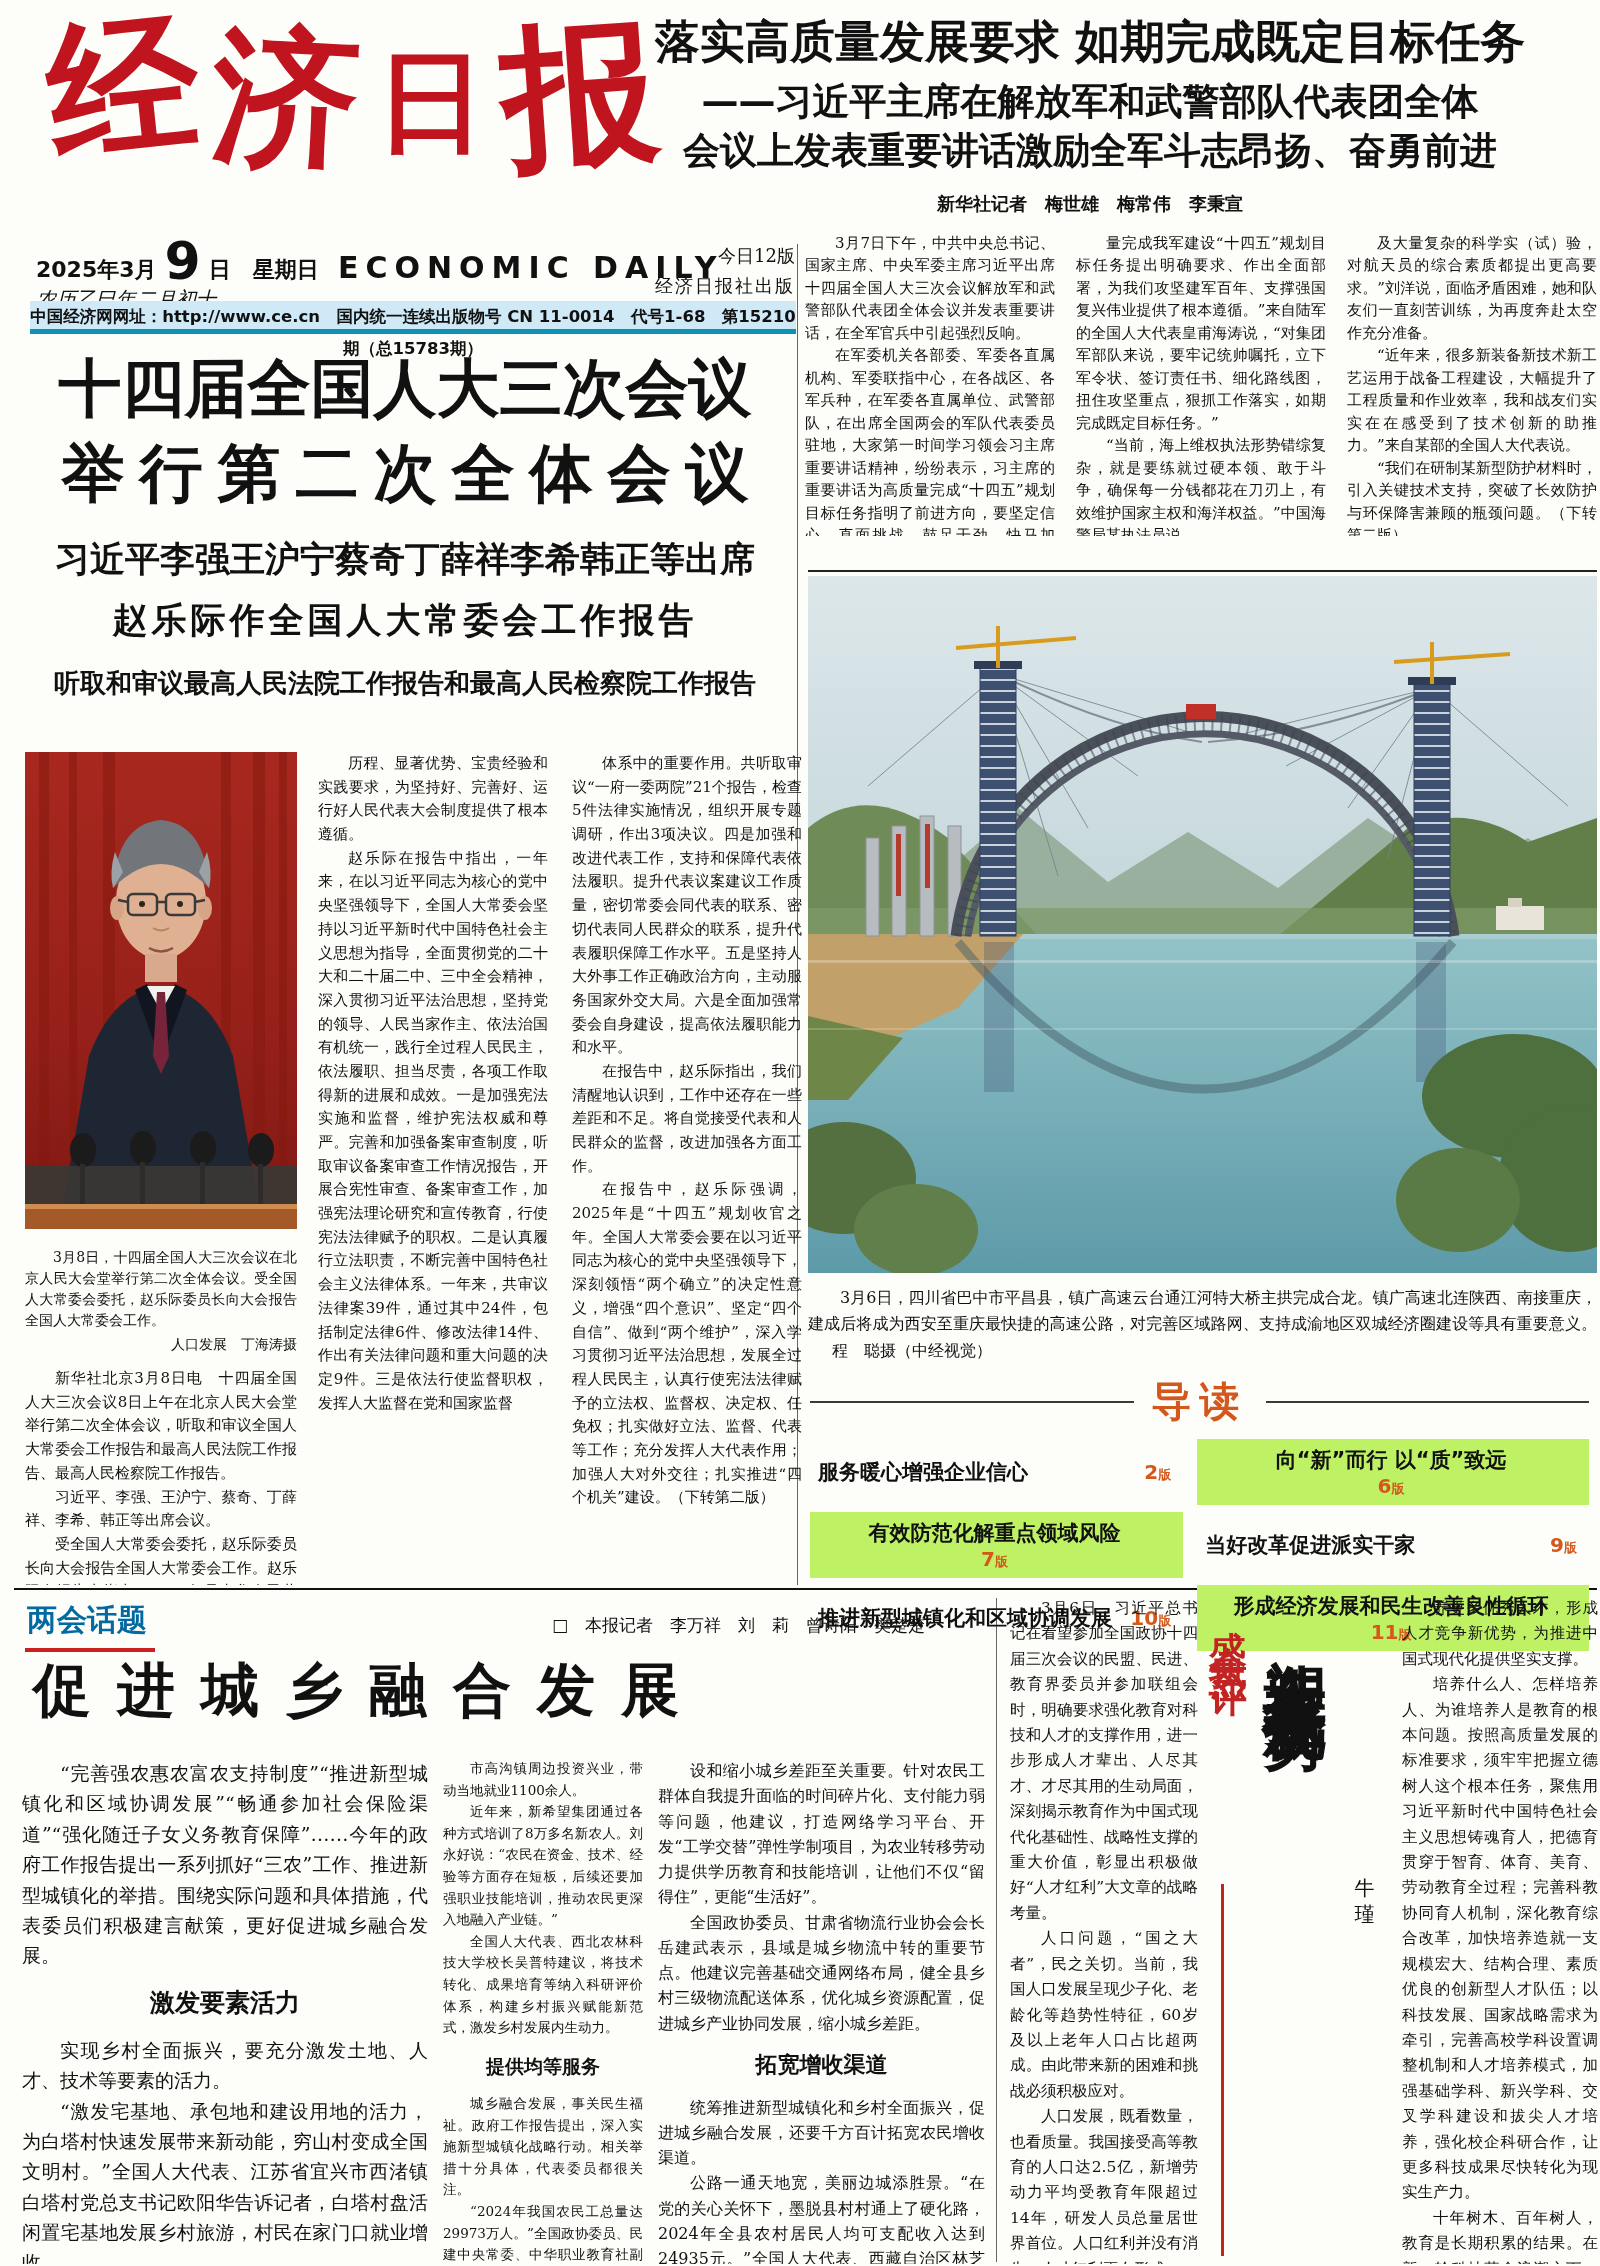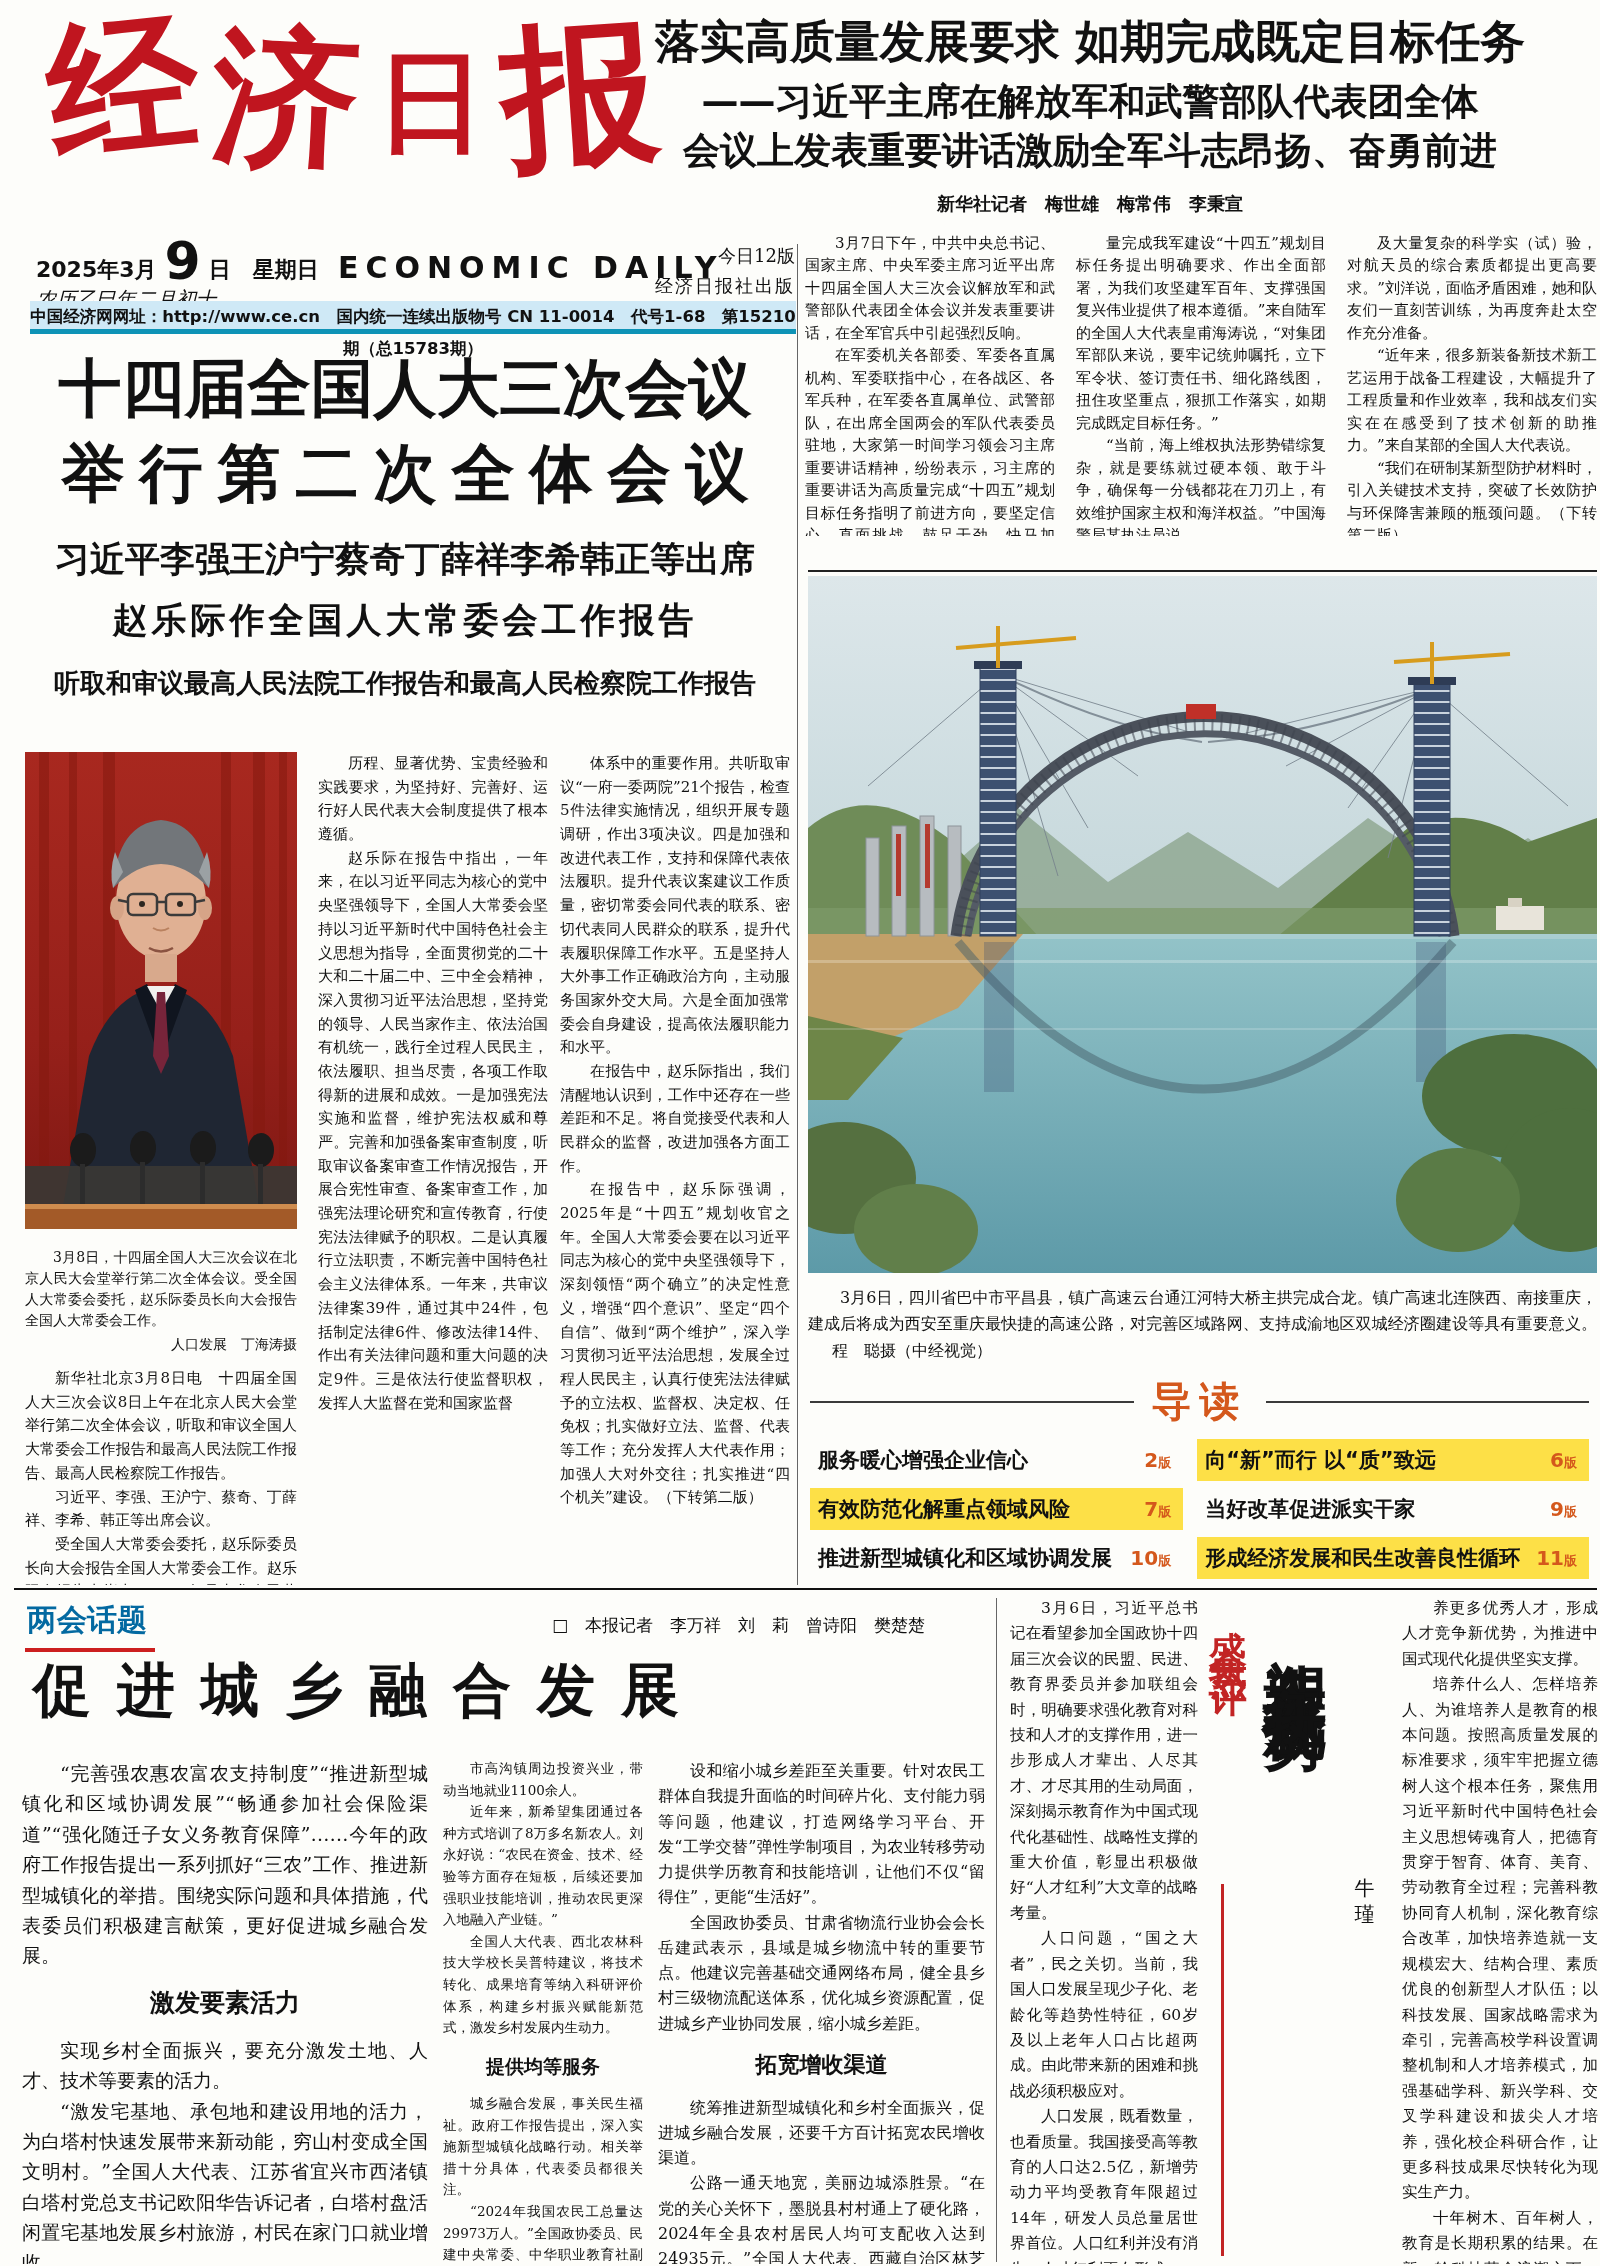--- a/index.html
+++ b/index.html
@@ -48,40 +48,40 @@
   .mh .l1 { font-size:63px; font-weight:900; line-height:1.25; }
   .mh .l2 { font-size:63px; font-weight:900; line-height:1.25; letter-spacing:15px; padding-left:15px; margin-top:6px; }
   .mh .l3 { font-size:35px; font-weight:900; margin-top:22px; }
   .mh .l4 { font-size:35px; font-weight:900; margin-top:14px; letter-spacing:4px; }
   .mh .l5 { font-size:26px; font-weight:700; margin-top:22px; font-family:"DejaVu Serif","Liberation Serif",serif; }
 
   
   .lead-col { position:absolute; top:752px; height:833px; overflow:hidden; font-size:15px; line-height:1.58; }
   #lead-c1 { left:25px; width:272px; }
   #lead-c2 { left:318px; width:230px; }
-  #lead-c3 { left:560px; width:230px; }
+  #lead-c3 { left:572px; width:230px; }
   .photo1 { width:272px; height:477px; display:block; }
   .cap { font-size:14px; line-height:1.5; margin-top:18px; text-indent:2em; text-align:justify; }
   .cap-credit { font-size:14px; text-align:right; margin:2px 0 12px; }
 
   
   .bridge { position:absolute; left:808px; top:576px; width:789px; }
   .bridge svg { display:block; }
   .bridge-cap { margin-top:12px; font-size:16px; line-height:1.65; text-align:justify; text-indent:2em; }
   .bridge-credit { white-space:nowrap; margin-left:24px; }
 
   
   .daodu { position:absolute; left:802px; top:1372px; width:795px; height:212px; }
   .dd-titlerow { display:flex; align-items:center; gap:18px; margin:2px 8px 10px; }
   .dd-line { flex:1; height:2px; background:#3a3a3a; }
   .dd-title { font-size:40px; font-weight:900; color:#d4581c; letter-spacing:8px; font-family:"DejaVu Sans","Liberation Sans",sans-serif; }
   .dd-grid { display:grid; grid-template-columns:1fr 1.05fr; gap:7px 14px; padding:0 8px; }
   .dd-item { display:flex; justify-content:space-between; align-items:center; padding:7px 12px 7px 8px;
              font-size:21px; font-weight:700; font-family:"DejaVu Sans","Liberation Sans",sans-serif; }
-  .dd-item.hl { background:#fde047; }
+  .dd-item.hl { background:#bef264;flex-direction:column; }
   .dd-page { color:#d4581c; font-weight:700; font-size:20px; white-space:nowrap; }
   .dd-page .ban { font-size:13px; }
 
   
   .topic-label { position:absolute; left:25px; top:1600px; font-size:30px; font-weight:900; color:#0369a1;
                  border-bottom:4px solid #cc1f1f; padding:0 8px 7px 2px; font-family:"DejaVu Sans","Liberation Sans",sans-serif; }
   .topic-byline { position:absolute; left:552px; top:1614px; font-size:17px; }
   .topic-h { position:absolute; left:20px; top:1652px; width:965px; font-size:58px; font-weight:900;
              letter-spacing:26px; padding-left:13px; font-family:"DejaVu Sans","Liberation Sans",sans-serif; }
   .t-col { position:absolute; top:1758px; height:506px; overflow:hidden; }

